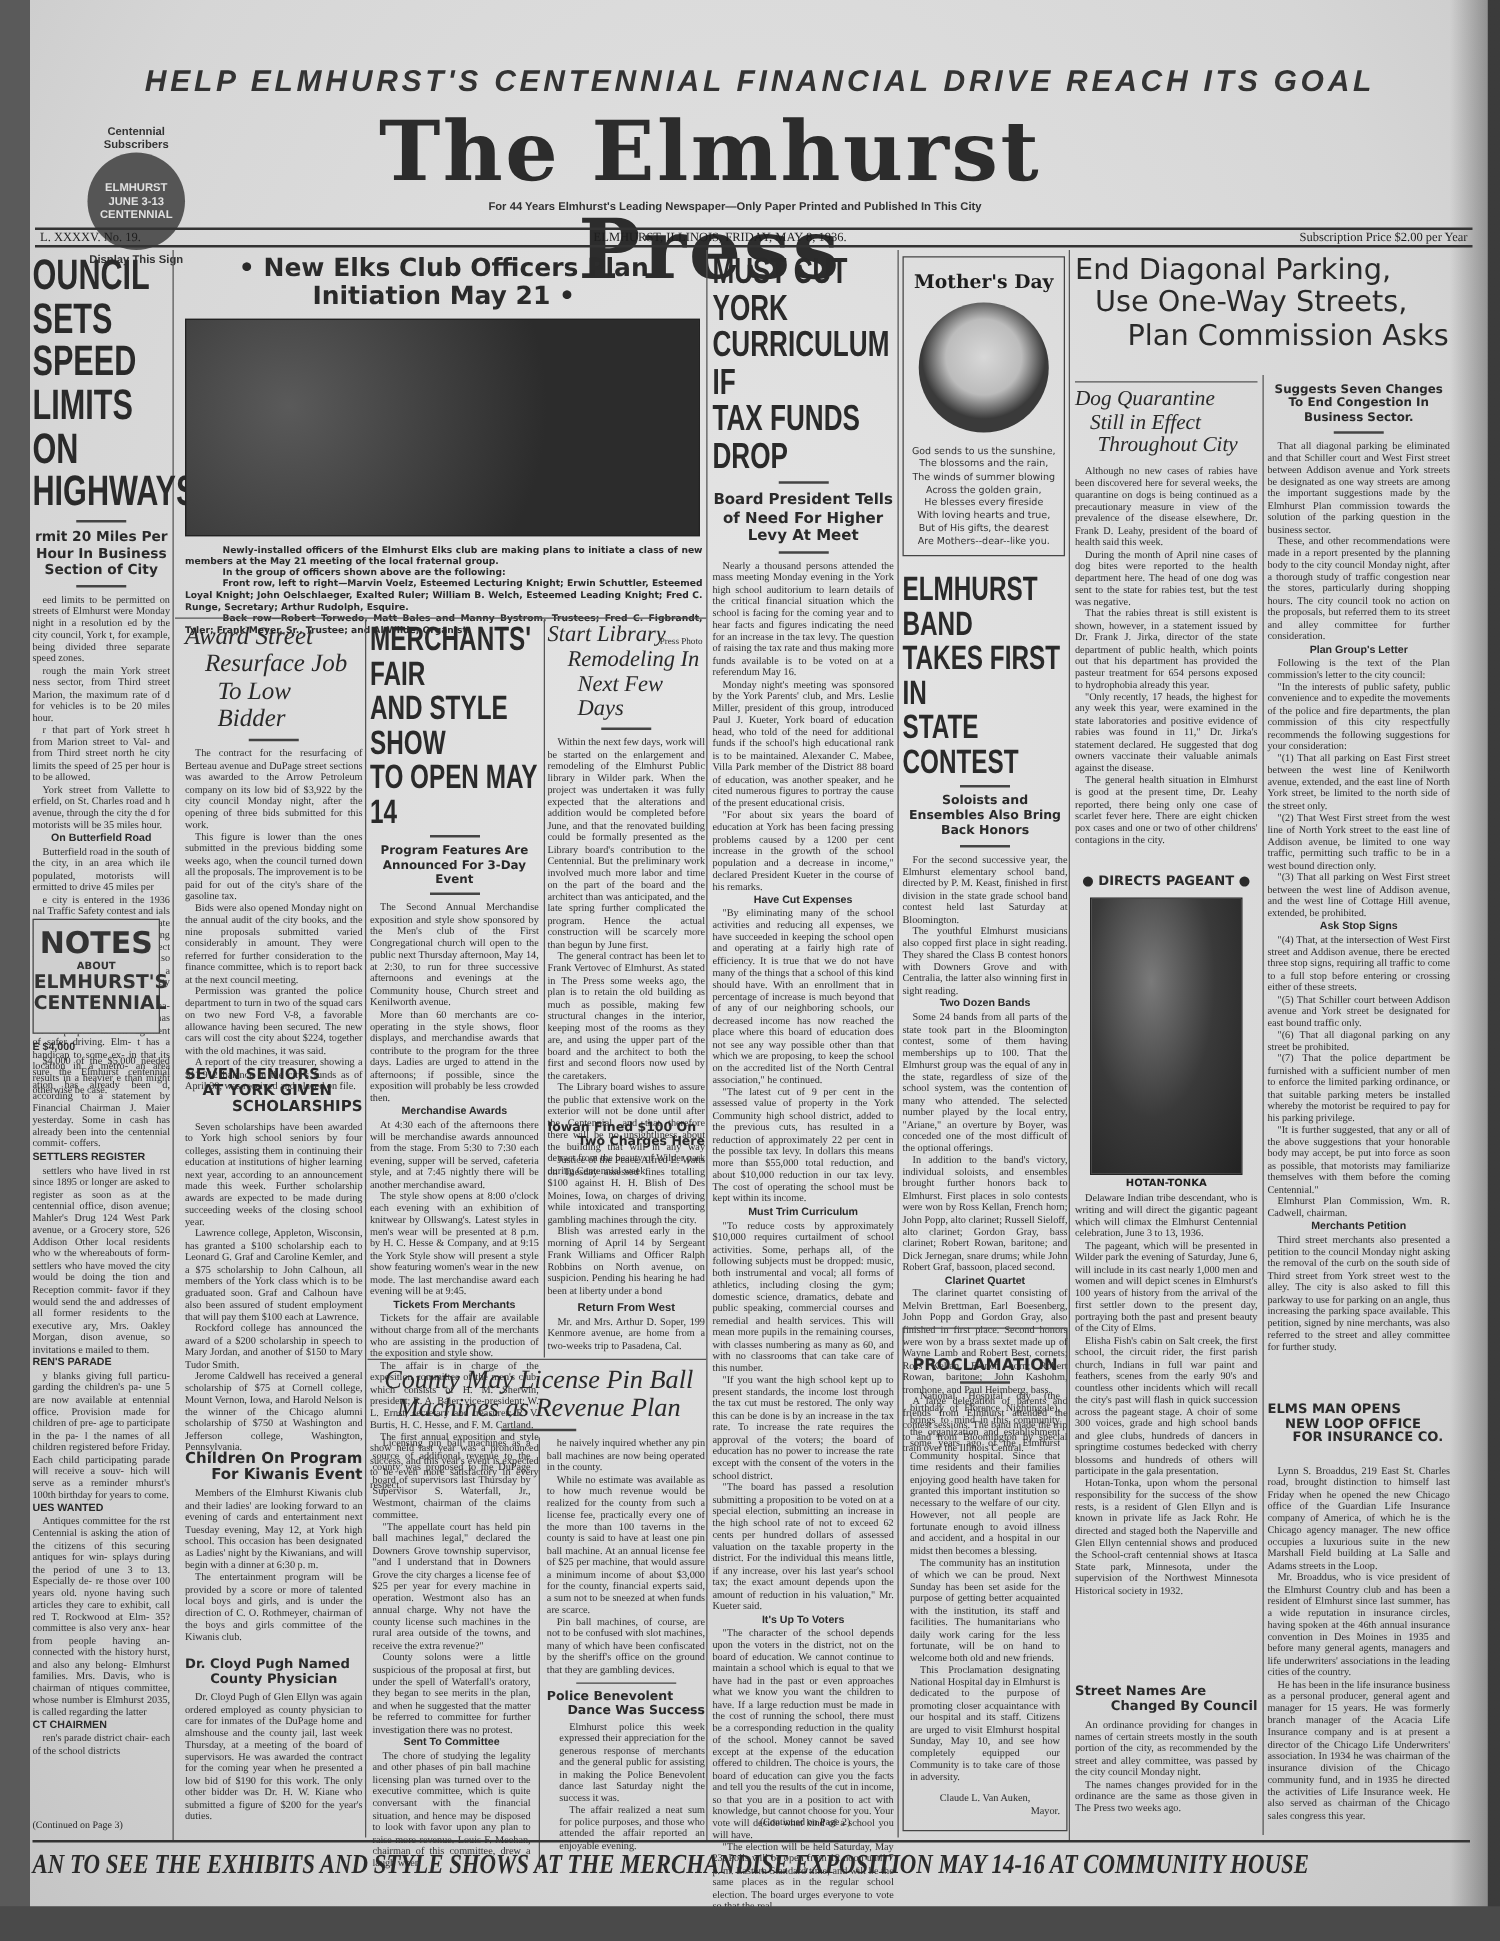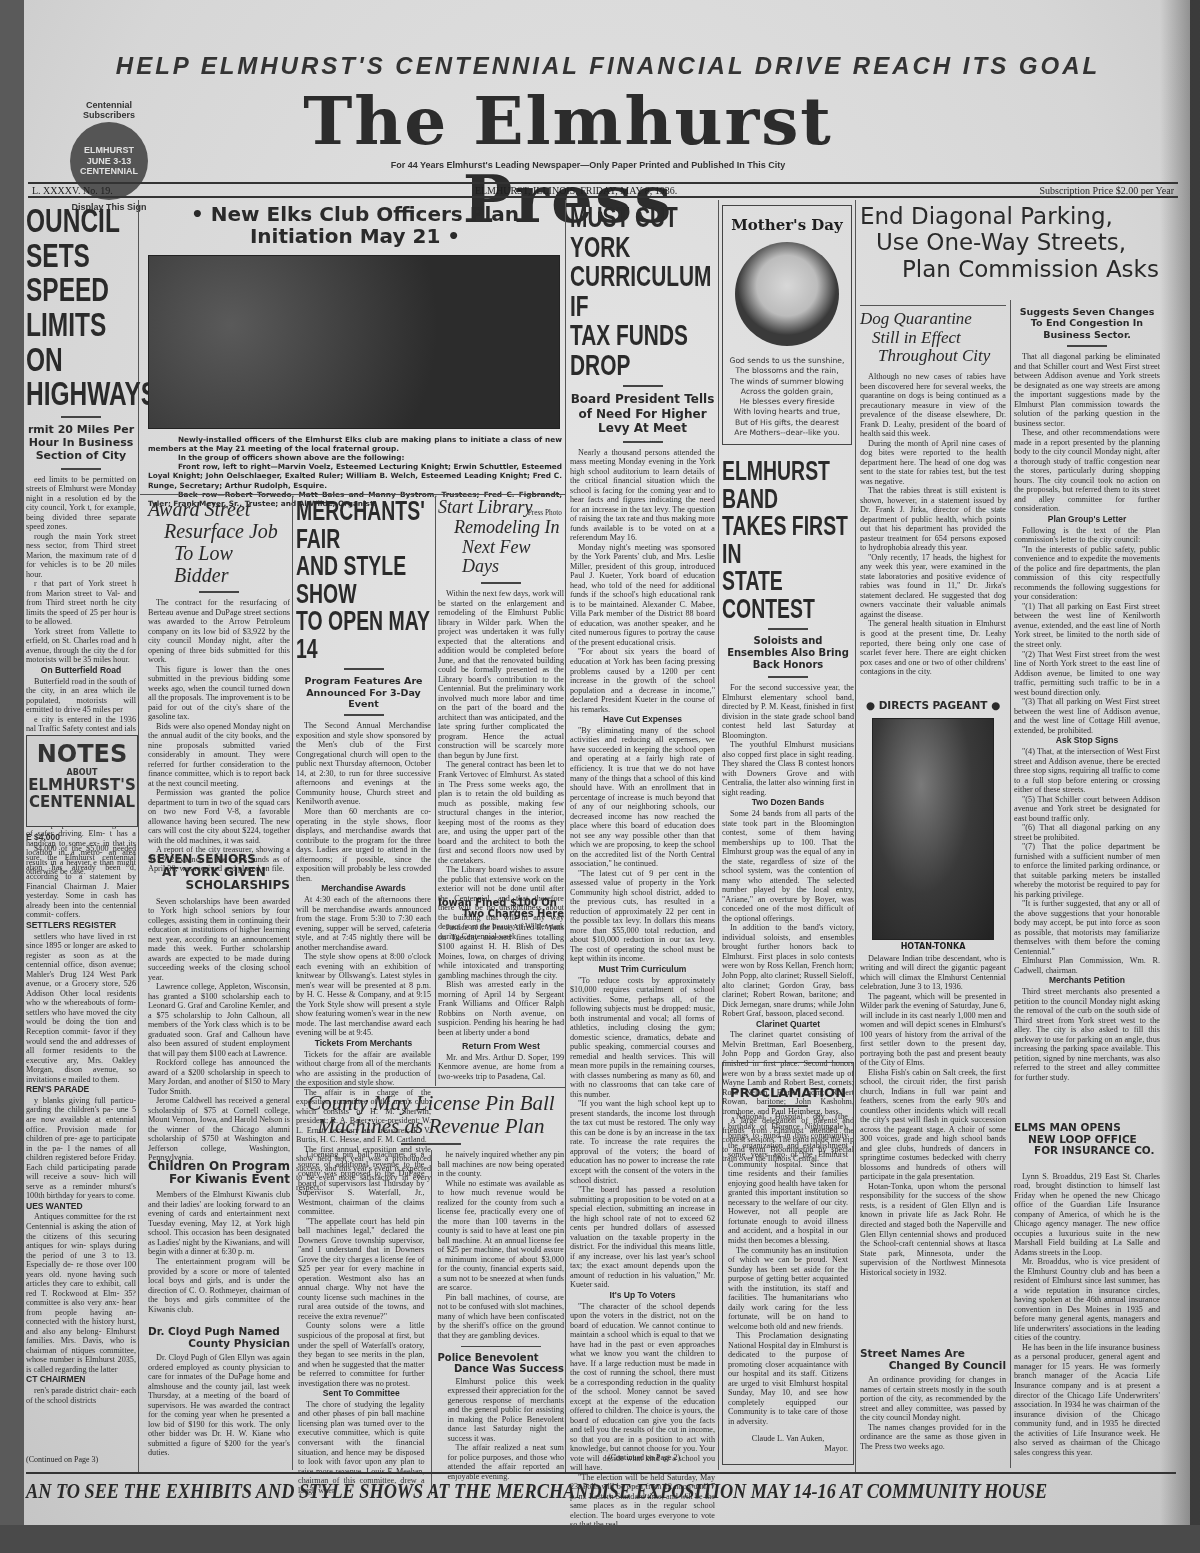--- a/index.html
+++ b/index.html
@@ -78,21 +78,21 @@
       <p>rough the main York street ness sector, from Third street Marion, the maximum rate of d for vehicles is to be 20 miles hour.</p>
       <p>r that part of York street h from Marion street to Val- and from Third street north he city limits the speed of 25 per hour is to be allowed.</p>
       <p>York street from Vallette to erfield, on St. Charles road and h avenue, through the city the d for motorists will be 35 miles hour.</p>
       <div class="subhead">On Butterfield Road</div>
       <p>Butterfield road in the south of the city, in an area which ile populated, motorists will ermitted to drive 45 miles per</p>
       <p>e city is entered in the 1936 nal Traffic Safety contest and ials are hopeful that the acci- rate may be kept as low as ble during the current year, only to protect the lives and of citizens, but also so that urst may make a favorable ing in this traffic safety con-</p>
       <p>mmunities throughout the na- are enrolled in this contest, h has for its purpose the en- agement of safer driving. Elm- t has a handicap to some ex- in that its location in a metro- an area results in a heavier e than might otherwise be case.</p>
     </div>
   </div>
 
-  <div class="abs box" style="left:18px;top:735px;width:112px;height:92px;text-align:center;font-family:'DejaVu Sans',sans-serif;font-weight:bold;color:#333;background:#cfcfcf;">
+  <div class="abs box" style="left:18px;top:735px;width:102px;height:92px;text-align:center;font-family:'DejaVu Sans',sans-serif;font-weight:bold;color:#333;background:#cfcfcf;">
     <div style="font-size:24px;margin-top:4px;">NOTES</div>
     <div style="font-size:8px;">ABOUT</div>
     <div style="font-size:15px;line-height:1.15;">ELMHURST'S</div>
     <div style="font-size:15px;line-height:1.15;">CENTENNIAL</div>
   </div>
   <div class="abs body" style="left:18px;top:832px;width:110px;">
     <div class="subhead" style="text-align:left">E $4,000</div>
     <p>$4,000 of the $5,000 needed sure the Elmhurst centennial ation has already been d, according to a statement by Financial Chairman J. Maier yesterday. Some in cash has already been into the centennial commit- coffers.</p>
     <div class="subhead" style="text-align:left">SETTLERS REGISTER</div>
     <p>settlers who have lived in rst since 1895 or longer are asked to register as soon as at the centennial office, dison avenue; Mahler's Drug 124 West Park avenue, or a Grocery store, 526 Addison Other local residents who w the whereabouts of form- settlers who have moved the city would be doing the tion and Reception commit- favor if they would send the and addresses of all former residents to the executive ary, Mrs. Oakley Morgan, dison avenue, so invitations e mailed to them.</p>
@@ -157,40 +157,40 @@
     </div>
     <div class="body" style="margin-top:4px;">
       <p>Members of the Elmhurst Kiwanis club and their ladies' are looking forward to an evening of cards and entertainment next Tuesday evening, May 12, at York high school. This occasion has been designated as Ladies' night by the Kiwanians, and will begin with a dinner at 6:30 p. m.</p>
       <p>The entertainment program will be provided by a score or more of talented local boys and girls, and is under the direction of C. O. Rothmeyer, chairman of the boys and girls committee of the Kiwanis club.</p>
     </div>
   </div>
 
   <div class="abs" style="left:140px;top:1326px;width:142px;">
     <div class="hd-sans" style="font-size:10.5px;">
       <div>Dr. Cloyd Pugh Named</div>
-      <div style="text-align:right">County Physician</div>
+      <div style="text-align:center">County Physician</div>
     </div>
     <div class="body" style="margin-top:4px;">
       <p>Dr. Cloyd Pugh of Glen Ellyn was again ordered employed as county physician to care for inmates of the DuPage home and almshouse and the county jail, last week Thursday, at a meeting of the board of supervisors. He was awarded the contract for the coming year when he presented a low bid of $190 for this work. The only other bidder was Dr. H. W. Kiane who submitted a figure of $200 for the year's duties.</p>
     </div>
   </div>
 
   <div class="col-rule" style="left:284px;top:496px;height:974px;"></div>
 
   <div class="abs" style="left:288px;top:498px;width:135px;">
     <div class="hd-cond" style="font-size:27px;width:190px;">
       <div>MERCHANTS' FAIR</div>
       <div>AND STYLE SHOW</div>
       <div>TO OPEN MAY 14</div>
     </div>
     <div class="dash"></div>
     <div class="sub" style="font-size:9.5px;">Program Features Are Announced For 3-Day Event</div>
     <div class="dash"></div>
     <div class="body">
-      <p>The Second Annual Merchandise exposition and style show sponsored by the Men's club of the First Congregational church will open to the public next Thursday afternoon, October 14, at 2:30, to run for three successive afternoons and evenings at the Community house, Church street and Kenilworth avenue.</p>
+      <p>The Second Annual Merchandise exposition and style show sponsored by the Men's club of the First Congregational church will open to the public next Thursday afternoon, May 14, at 2:30, to run for three successive afternoons and evenings at the Community house, Church street and Kenilworth avenue.</p>
       <p>More than 60 merchants are co-operating in the style shows, floor displays, and merchandise awards that contribute to the program for the three days. Ladies are urged to attend in the afternoons; if possible, since the exposition will probably be less crowded then.</p>
       <div class="subhead">Merchandise Awards</div>
       <p>At 4:30 each of the afternoons there will be merchandise awards announced from the stage. From 5:30 to 7:30 each evening, supper will be served, cafeteria style, and at 7:45 nightly there will be another merchandise award.</p>
       <p>The style show opens at 8:00 o'clock each evening with an exhibition of knitwear by Ollswang's. Latest styles in men's wear will be presented at 8 p.m. by H. C. Hesse &amp; Company, and at 9:15 the York Style show will present a style show featuring women's wear in the new mode. The last merchandise award each evening will be at 9:45.</p>
       <div class="subhead">Tickets From Merchants</div>
       <p>Tickets for the affair are available without charge from all of the merchants who are assisting in the production of the exposition and style show.</p>
       <p>The affair is in charge of the exposition committee of the men's club, which consists of H. M. Sherwin, president; R. A. Baier, vice-president; W. L. Ernst, secretary and treasurer; R. V. Burtis, H. C. Hesse, and F. M. Cartland.</p>
       <p>The first annual exposition and style show held last year was a pronounced success, and this year's event is expected to be even more satisfactory in every respect.</p>
     </div>
   </div>

